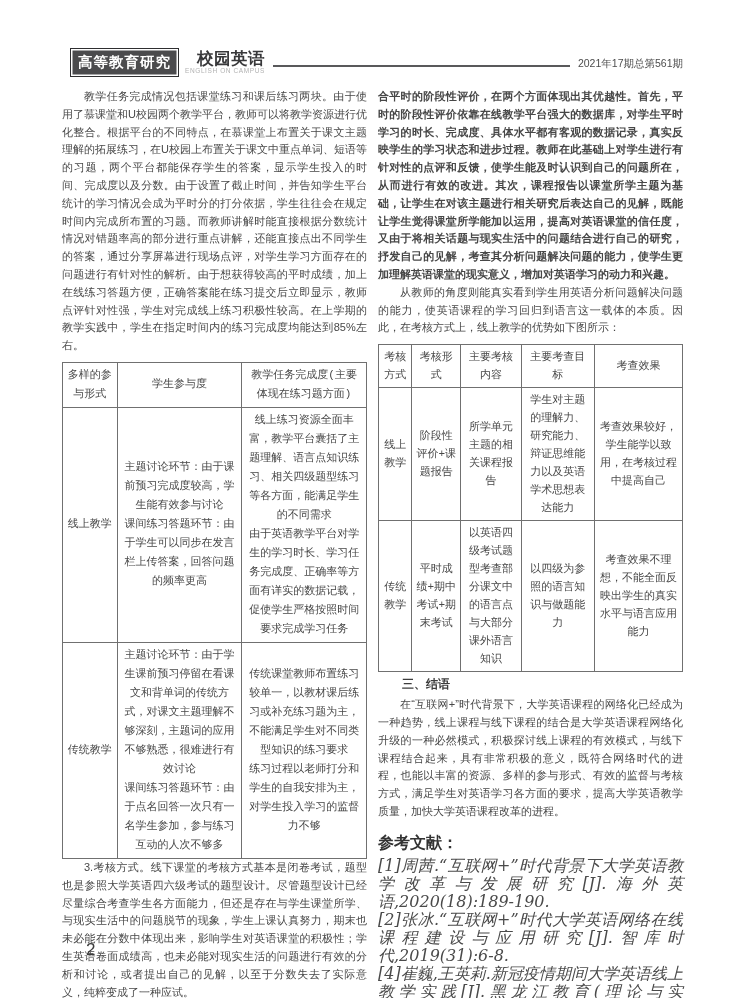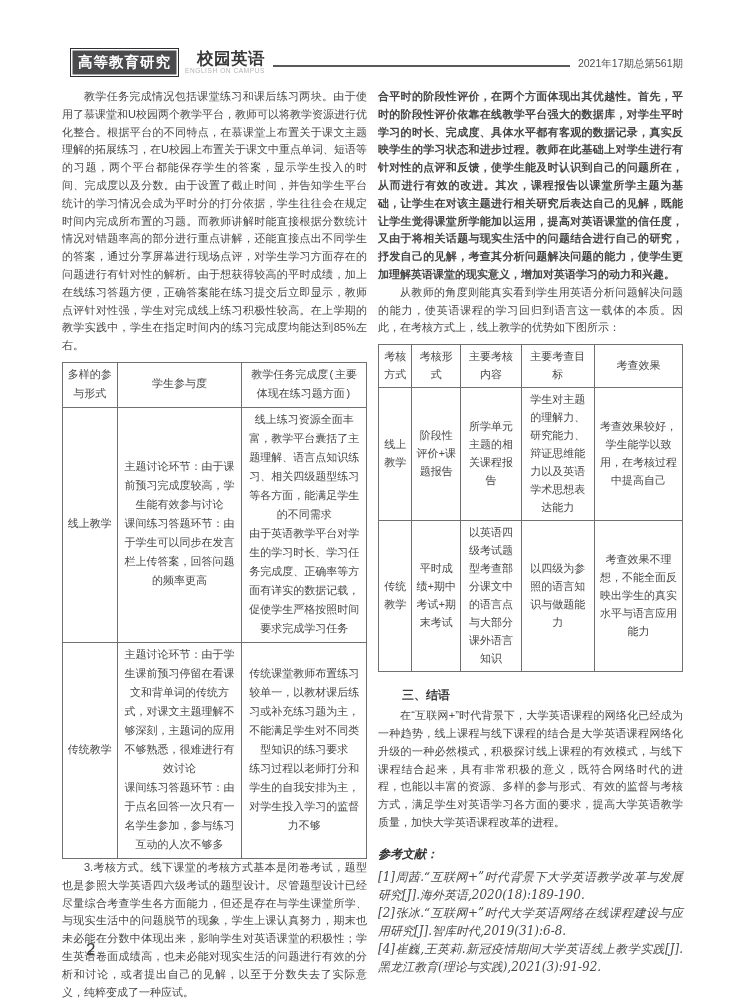--- a/index.html
+++ b/index.html
@@ -87,33 +87,32 @@
   #table2 col.k2 { width: 16%; }
   #table2 col.k3 { width: 20%; }
   #table2 col.k4 { width: 24%; }
   #table2 col.k5 { width: 29%; }
   #table2 th, #table2 td { line-height: 18px; padding: 3px 3px; }
 
   
   .section-heading {
     font-size: 12px; font-weight: bold; color: #3d3d3d;
     text-indent: 2em;
-    margin: 14px 0 3px 0;
+    margin: 3px 0 3px 0;
     line-height: 18px;
   }
   .ref-heading {
-    font-size: 12px; font-weight: bold; color: #333333;
+    font-size: 16px; font-weight: bold; color: #333333;
     margin: 14px 0 6px 0;
     line-height: 16px;
-    font-style: italic;
   }
   .reference {
     font-family: "DejaVu Serif", "Liberation Serif", serif;
     font-style: italic;
-    font-size: 12px; line-height: 18px;
+    font-size: 16px; line-height: 18px;
     text-align: justify;
     color: #4a4a4a;
   }
 
   
   .footer {
     position: absolute; left: 68px; bottom: 0; height: 64px;
     display: flex; align-items: flex-start;
   }
   .footer-rule { width: 2px; height: 64px; background: #55555

